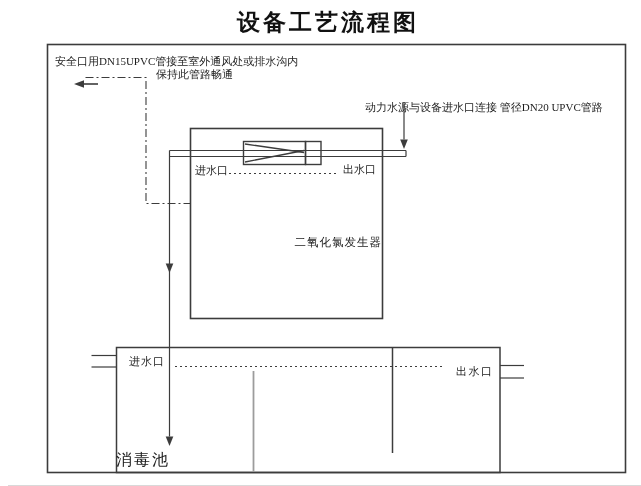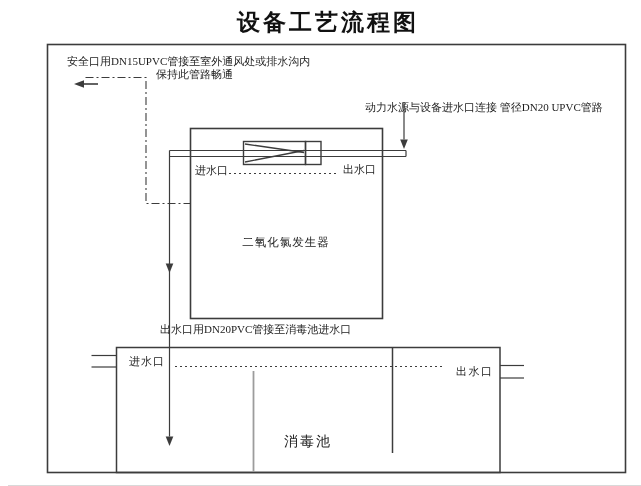--- a/index.html
+++ b/index.html
@@ -25,25 +25,25 @@
   svg.overlay{position:absolute;top:0;left:0;}
   .lbl{
     position:absolute;
     font-size:11px;
     line-height:13px;
     white-space:nowrap;
     color:#1c1c1c;
   }
   .gen-name{
     left:182px;top:236px;width:192px;
-    text-align:center;letter-spacing:1px;font-size:11.5px;
+    text-align:right;letter-spacing:1px;font-size:11.5px;
   }
   .pool-name{
-    left:108px;top:435px;width:384px;
-    text-align:center;letter-spacing:2px;font-size:14px;
+    left:108px;top:453px;width:384px;
+    text-align:left;letter-spacing:2px;font-size:16px;
   }
 </style>
 </head>
 <body>
 
 <div class="stage">
 
   <div class="title">设备工艺流程图</div>
 
   <svg class="overlay" width="641" height="486" viewBox="0 0 641 486">
@@ -111,24 +111,23 @@
     </g>
 
     <g>
       <line x1="245.5" y1="371" x2="245.5" y2="472" stroke="#9c9c9c" stroke-width="1.8"></line>
     </g>
     <g>
       <line x1="384.5" y1="347.5" x2="384.5" y2="453" stroke="#3c3c3c" stroke-width="1.5"></line>
     </g>
   </svg>
 
-  <div class="lbl" style="left:59px;top:55px;">安全口用DN15UPVC管接至室外通风处或排水沟内</div>
+  <div class="lbl" style="left:47px;top:55px;">安全口用DN15UPVC管接至室外通风处或排水沟内</div>
   <div class="lbl" style="left:148px;top:68px;">保持此管路畅通</div>
   <div class="lbl" style="left:357px;top:101px;">动力水源与设备进水口连接 管径DN20 UPVC管路</div>
-  <div class="lbl" style="left:152px;top:323px;">出水口用DN20PVC管接至消毒池进水口</div>
 
   <div class="lbl" style="left:187px;top:164px;">进水口</div>
   <div class="lbl" style="left:335px;top:163px;">出水口</div>
   <div class="lbl gen-name">二氧化氯发生器</div>
 
   <div class="lbl" style="left:121px;top:355px;letter-spacing:1px;">进水口</div>
   <div class="lbl" style="left:448px;top:365px;letter-spacing:1.5px;">出水口</div>
   <div class="lbl pool-name">消毒池</div>
 
 </div>

